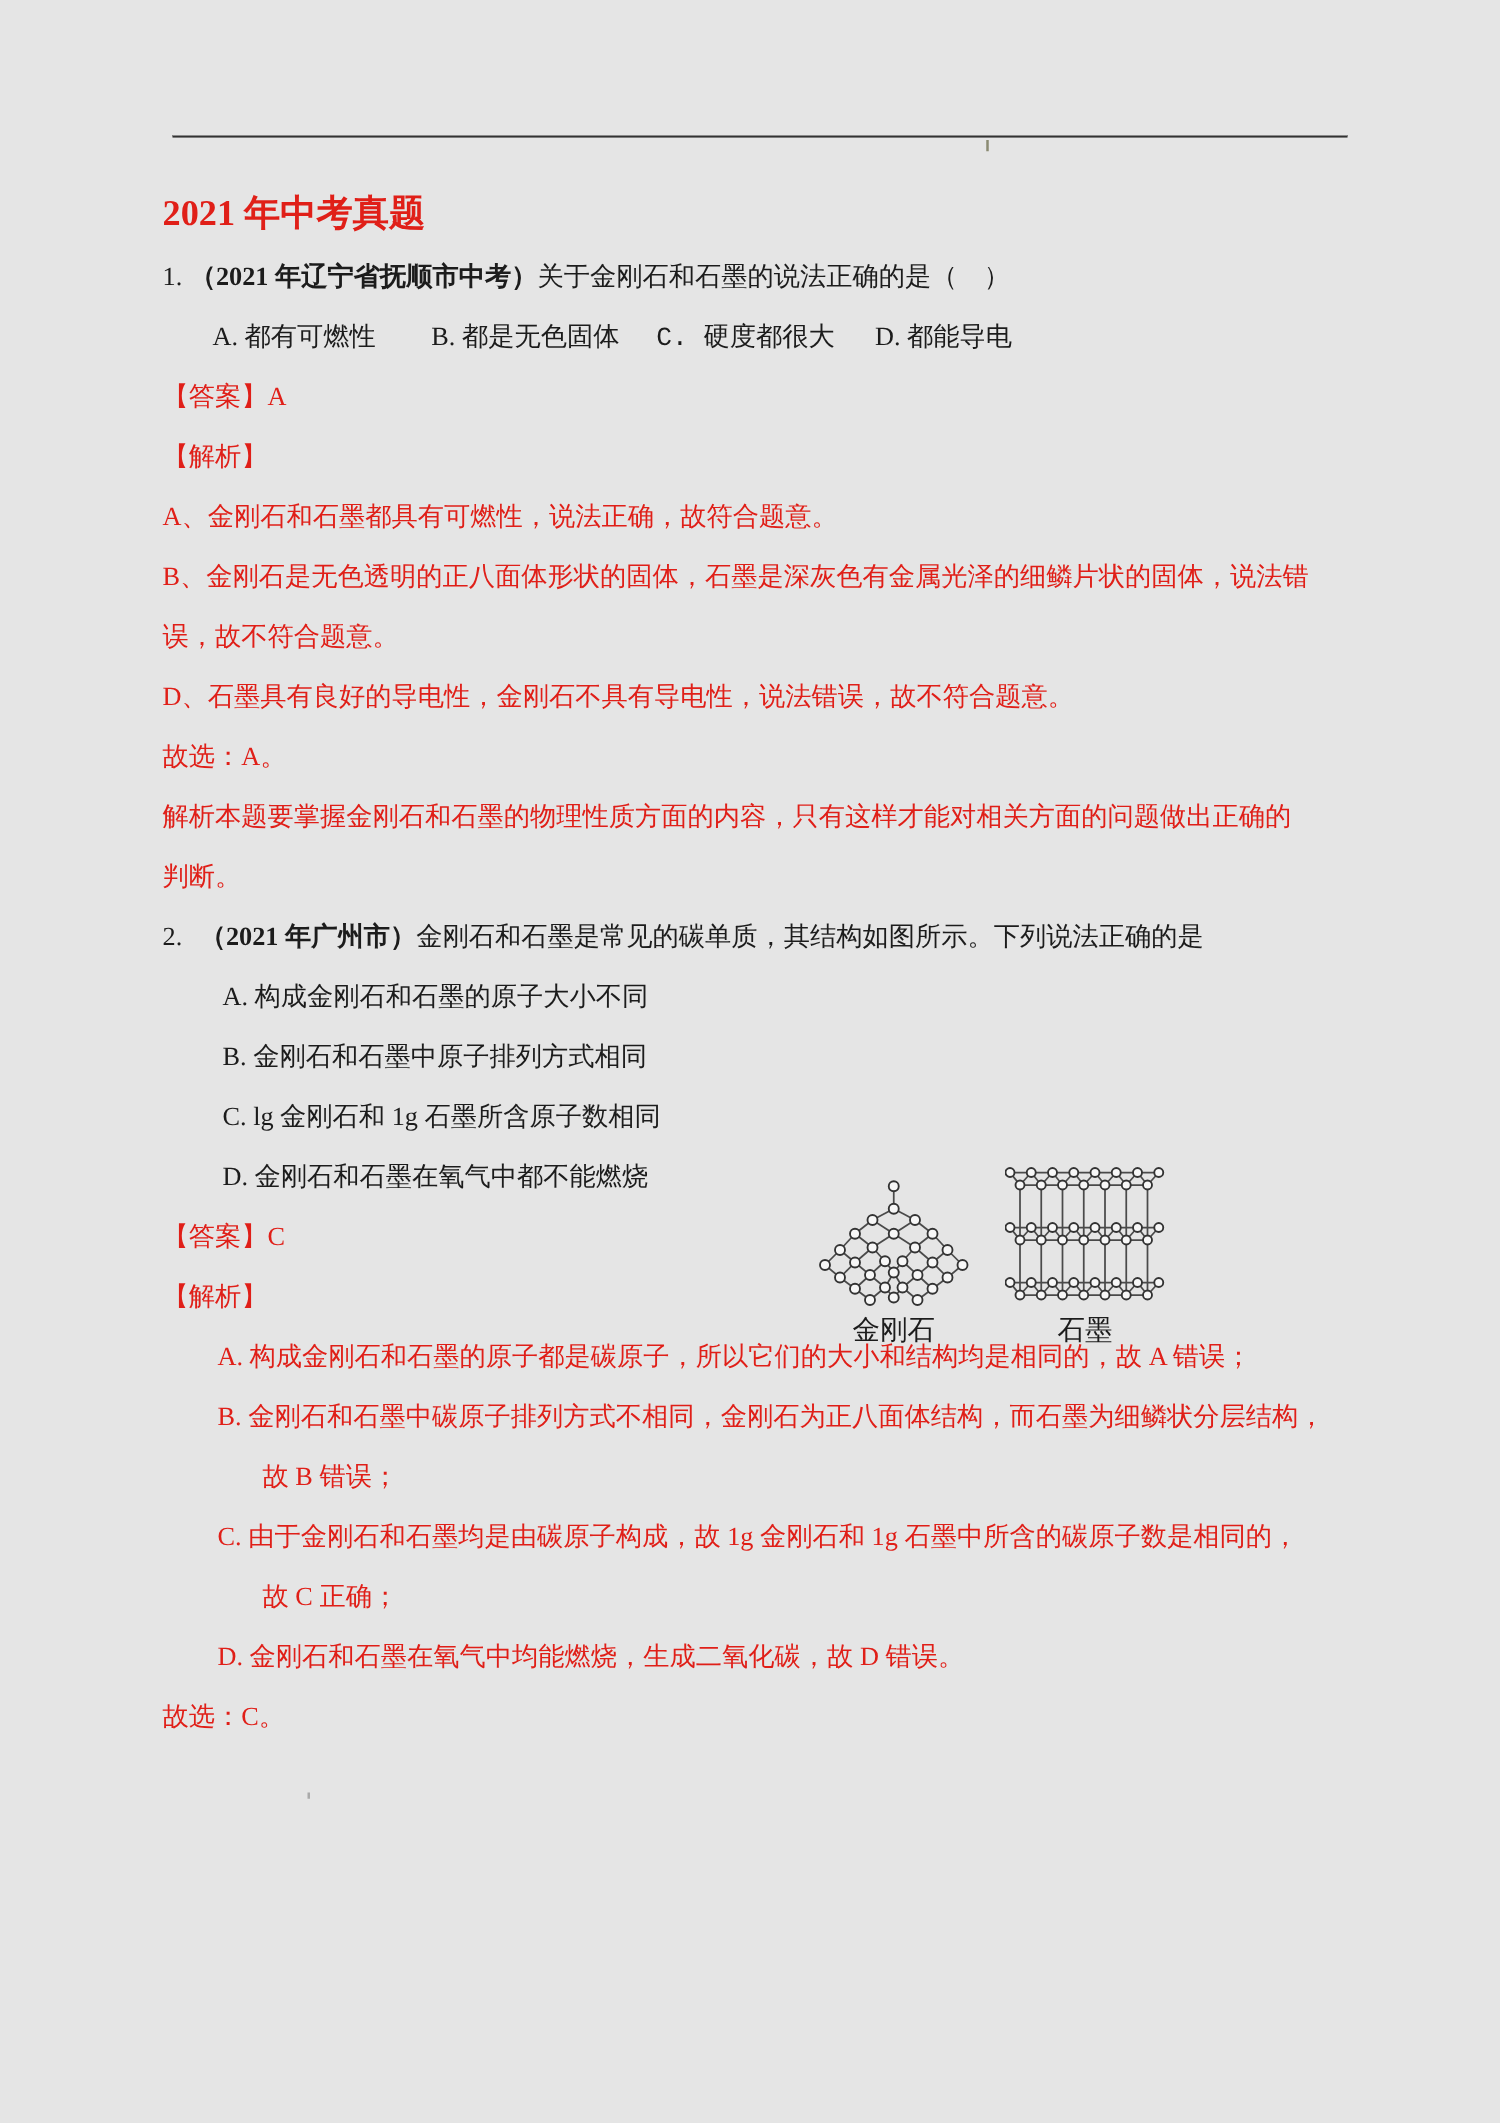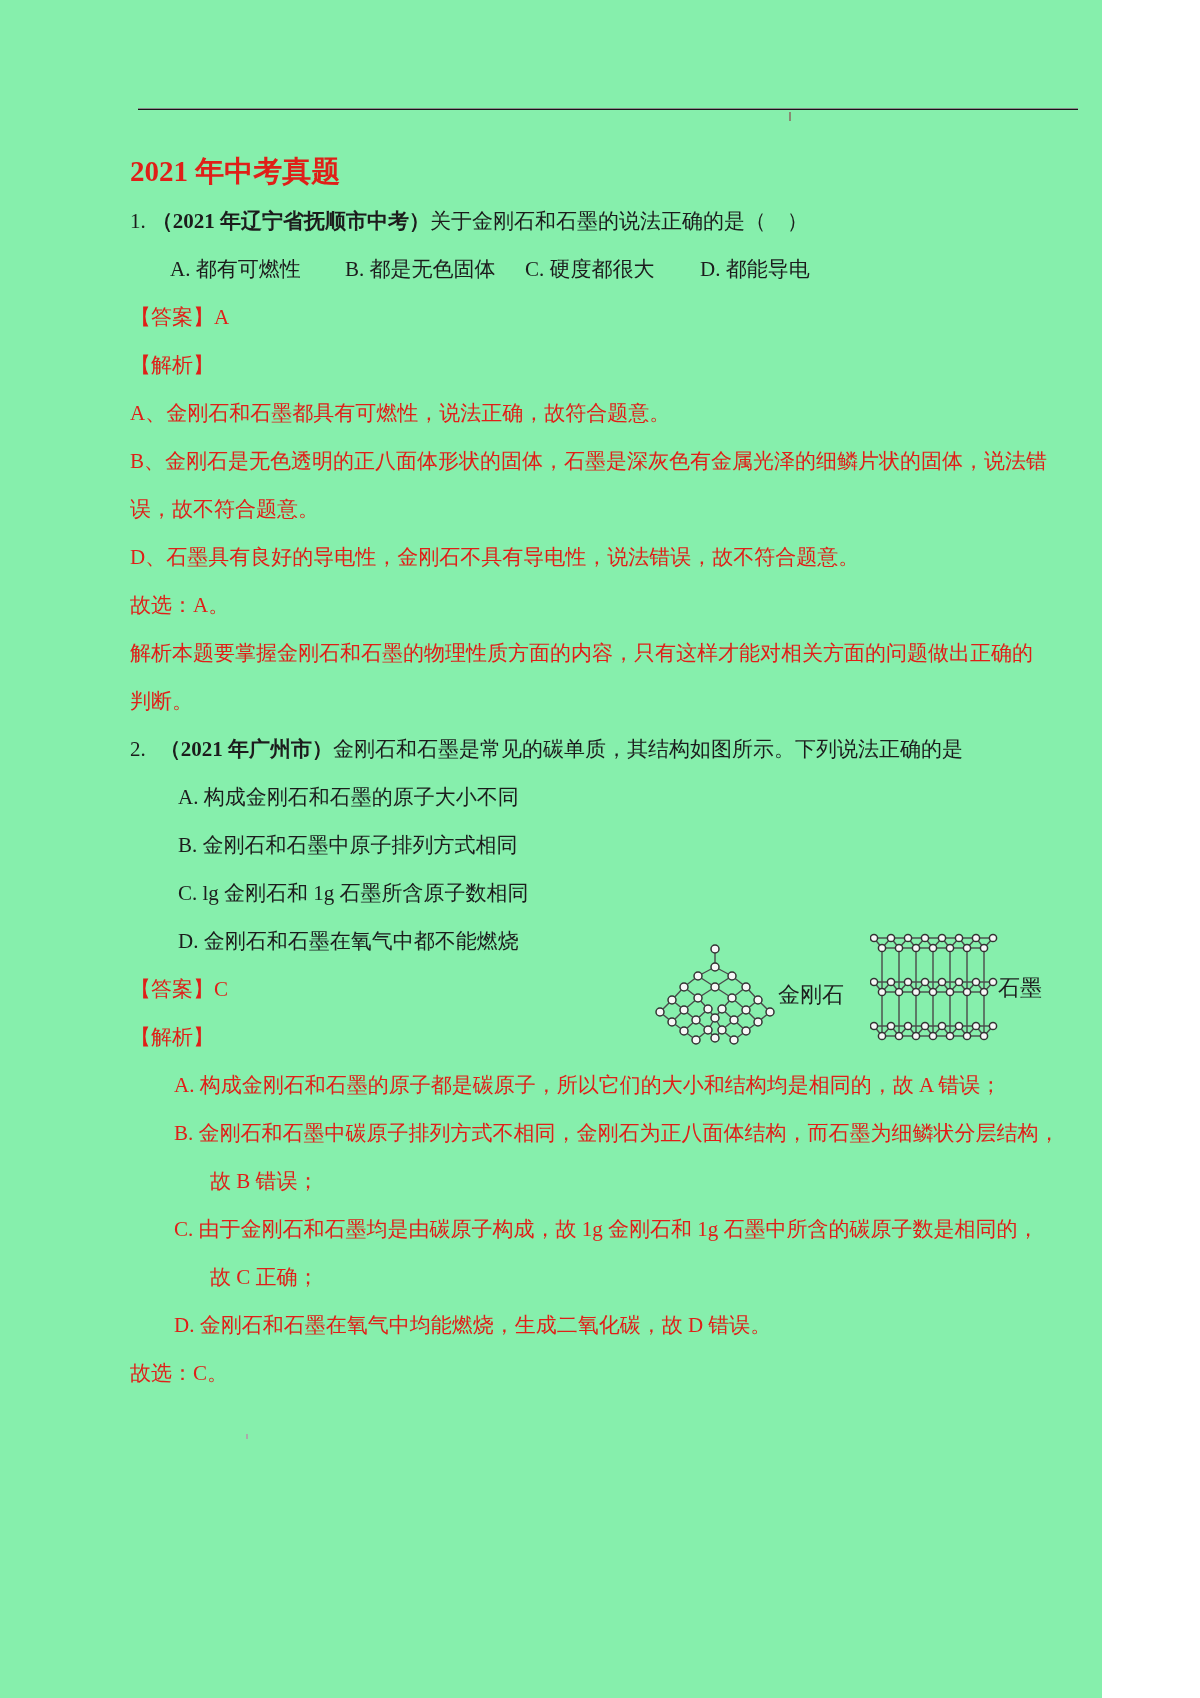--- a/index.html
+++ b/index.html
@@ -8,23 +8,23 @@
     --ink:#1c1c1c;
   }
   *{margin:0;padding:0;box-sizing:border-box;}
   html,body{background:#ffffff;}
   body{
     font-family:"Liberation Serif","DejaVu Serif",serif;
     color:var(--ink);
   }
   .page{
     position:relative;
-    width:1102px;
+    width:1200px;
     height:1698px;
-    background:#86efac;
+    background:#e5e5e5;
     overflow:hidden;
   }
   
   .rule{
     position:absolute;
     left:138px; top:108px;
     width:940px; height:2px;
     background:#151515;
     border-top:1px solid #8a8a8a;
   }
@@ -67,36 +67,35 @@
   .red{color:var(--red);}
   .bold{font-weight:bold;margin-top:11px;}
   .qnum{margin-right:6px;}
   .qnum2{margin-right:14px;}
   .ind40{padding-left:40px;}
   .ind48{padding-left:48px;}
   .ind44{padding-left:44px;}
   .ind80{padding-left:80px;}
   .opt-a{display:inline-block;width:175px;}
   .opt-b{display:inline-block;width:180px;}
-  .opt-c{display:inline-block;width:175px;}
+  .opt-c{display:inline-block;width:175px;font-family:Liberation Mono, monospace;}
   .opt-d{display:inline-block;}
 
   
   .figure{
     position:absolute;
     left:652px; top:930px;
     display:flex;
     align-items:flex-end;
     gap:26px;
   }
   .fig-item{
     display:flex;
-    flex-direction:row;
+    flex-direction:column;
     align-items:center;
-    font-family:Liberation Mono, monospace;
   }
   .fig-label{
     font-size:22px;
     color:var(--ink);
     line-height:30px;
     margin-top:2px;
   }
   .fig-item svg{display:block;}
 </style>
 </head>

